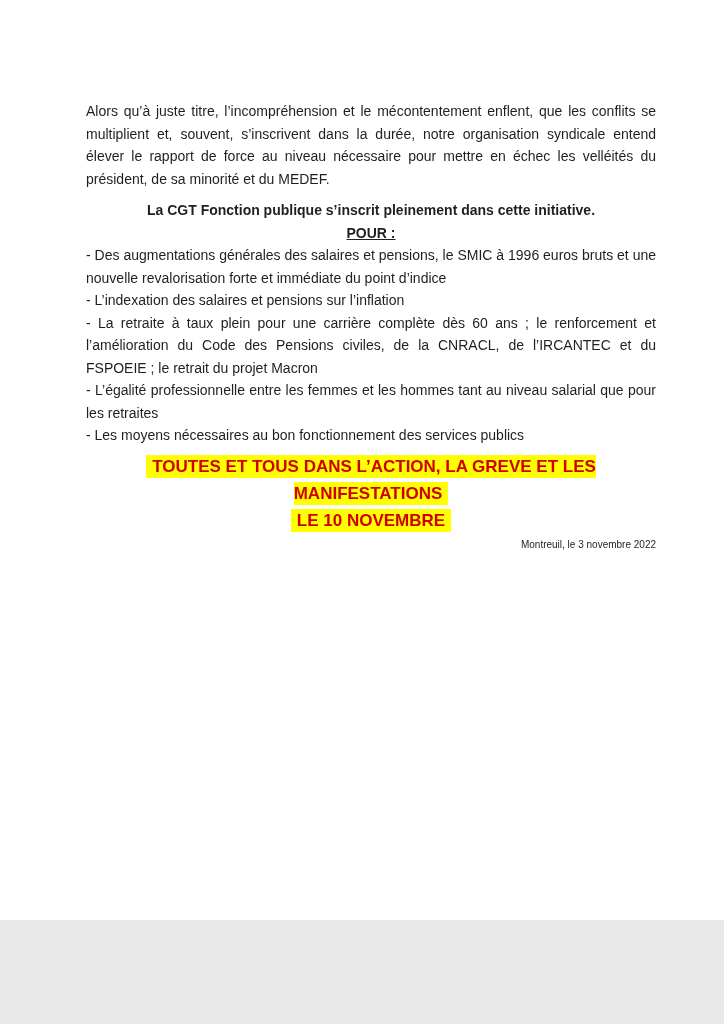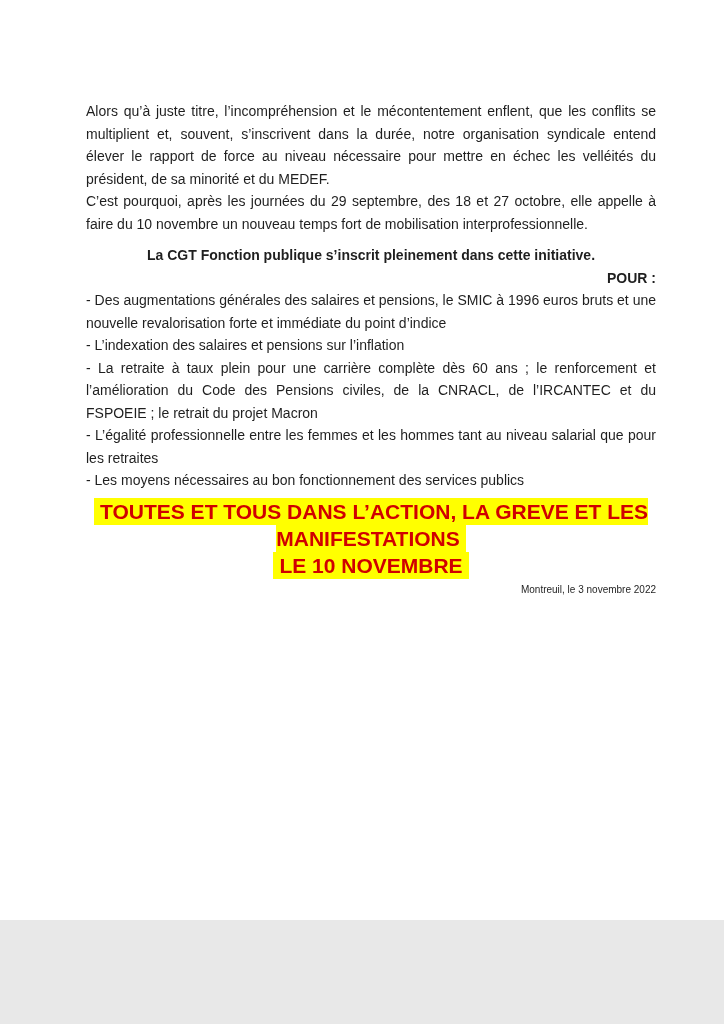--- a/index.html
+++ b/index.html
@@ -25,26 +25,26 @@
   }
   .content {
     position: absolute;
     left: 86px; top: 100px;
     width: 570px;
     font-size: 14px;
     line-height: 22.5px;
   }
   .content p { margin: 0; text-align: justify; }
   p.heading { margin-top: 9px; font-weight: 700; text-align: center; }
-  p.pour-label { font-weight: 700; text-align: right; }
+  p.pour-label { font-weight: 700; text-align: center; text-decoration: underline; }
   .banner {
     margin-top: 6px;
     text-align: center;
     font-weight: 700;
-    font-size: 21px;
+    font-size: 17px;
     line-height: 27px;
   }
   .banner .hl {
     background: var(--banner-highlight);
     color: var(--banner-text);
     padding: 2px 6px;
   }
   .dateline {
     margin-top: 18px;
     text-align: right !important;
@@ -58,21 +58,20 @@
   }
 </style>
 </head>
 <body>
 
 <div class="page">
   <div class="content">
 
     <p>Alors qu’à juste titre, l’incompréhension et le mécontentement enflent, que les conflits se multiplient et, souvent, s’inscrivent dans la durée, notre organisation syndicale entend élever le rapport de force au niveau nécessaire pour mettre en échec les velléités du président, de sa minorité et du MEDEF.</p>
 
-    <p>C’est pourquoi, après les journées du 29 septembre, des 18 et 27 octobre, elle appelle à faire du 10 novembre un nouveau temps fort de mobilisation interprofessionnelle.</p>
 
     <p class="heading">La CGT Fonction publique s’inscrit pleinement dans cette initiative.</p>
 
     <p class="pour-label">POUR :</p>
 
     <p>- Des augmentations générales des salaires et pensions, le SMIC à 1996 euros bruts et une nouvelle revalorisation forte et immédiate du point d’indice</p>
 
     <p>- L’indexation des salaires et pensions sur l’inflation</p>
 
     <p>- La retraite à taux plein pour une carrière complète dès 60 ans ; le renforcement et l’amélioration du Code des Pensions civiles, de la CNRACL, de l’IRCANTEC et du FSPOEIE ; le retrait du projet Macron</p>

